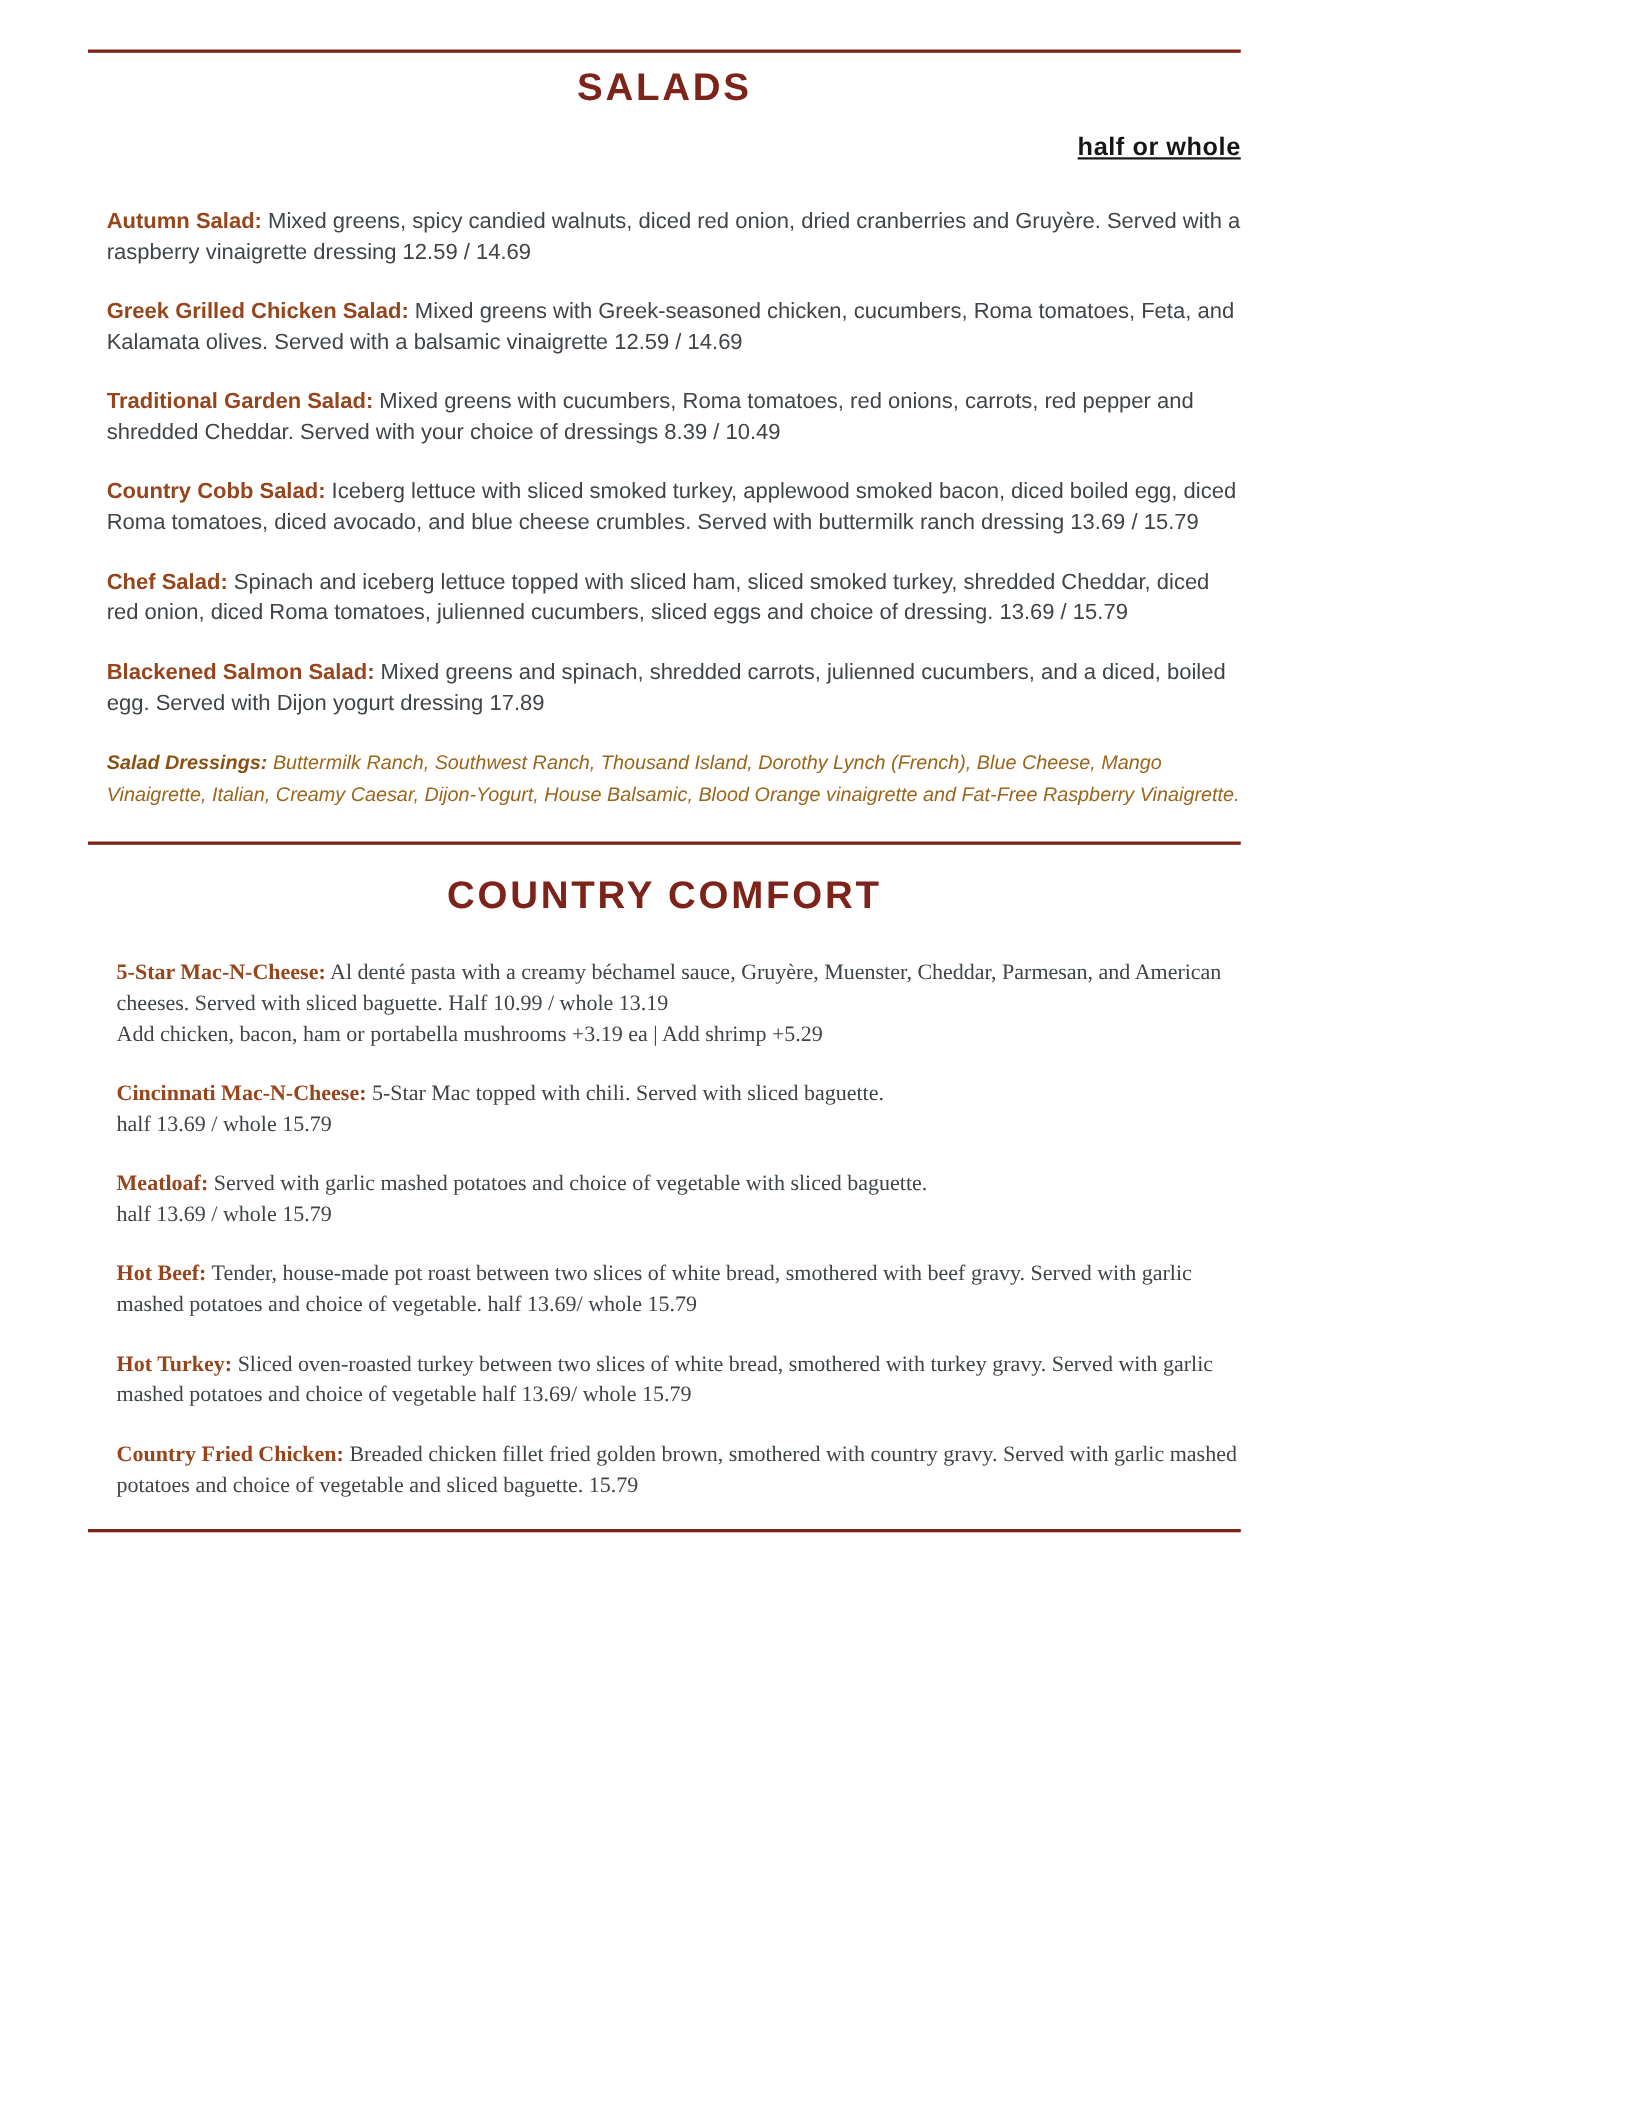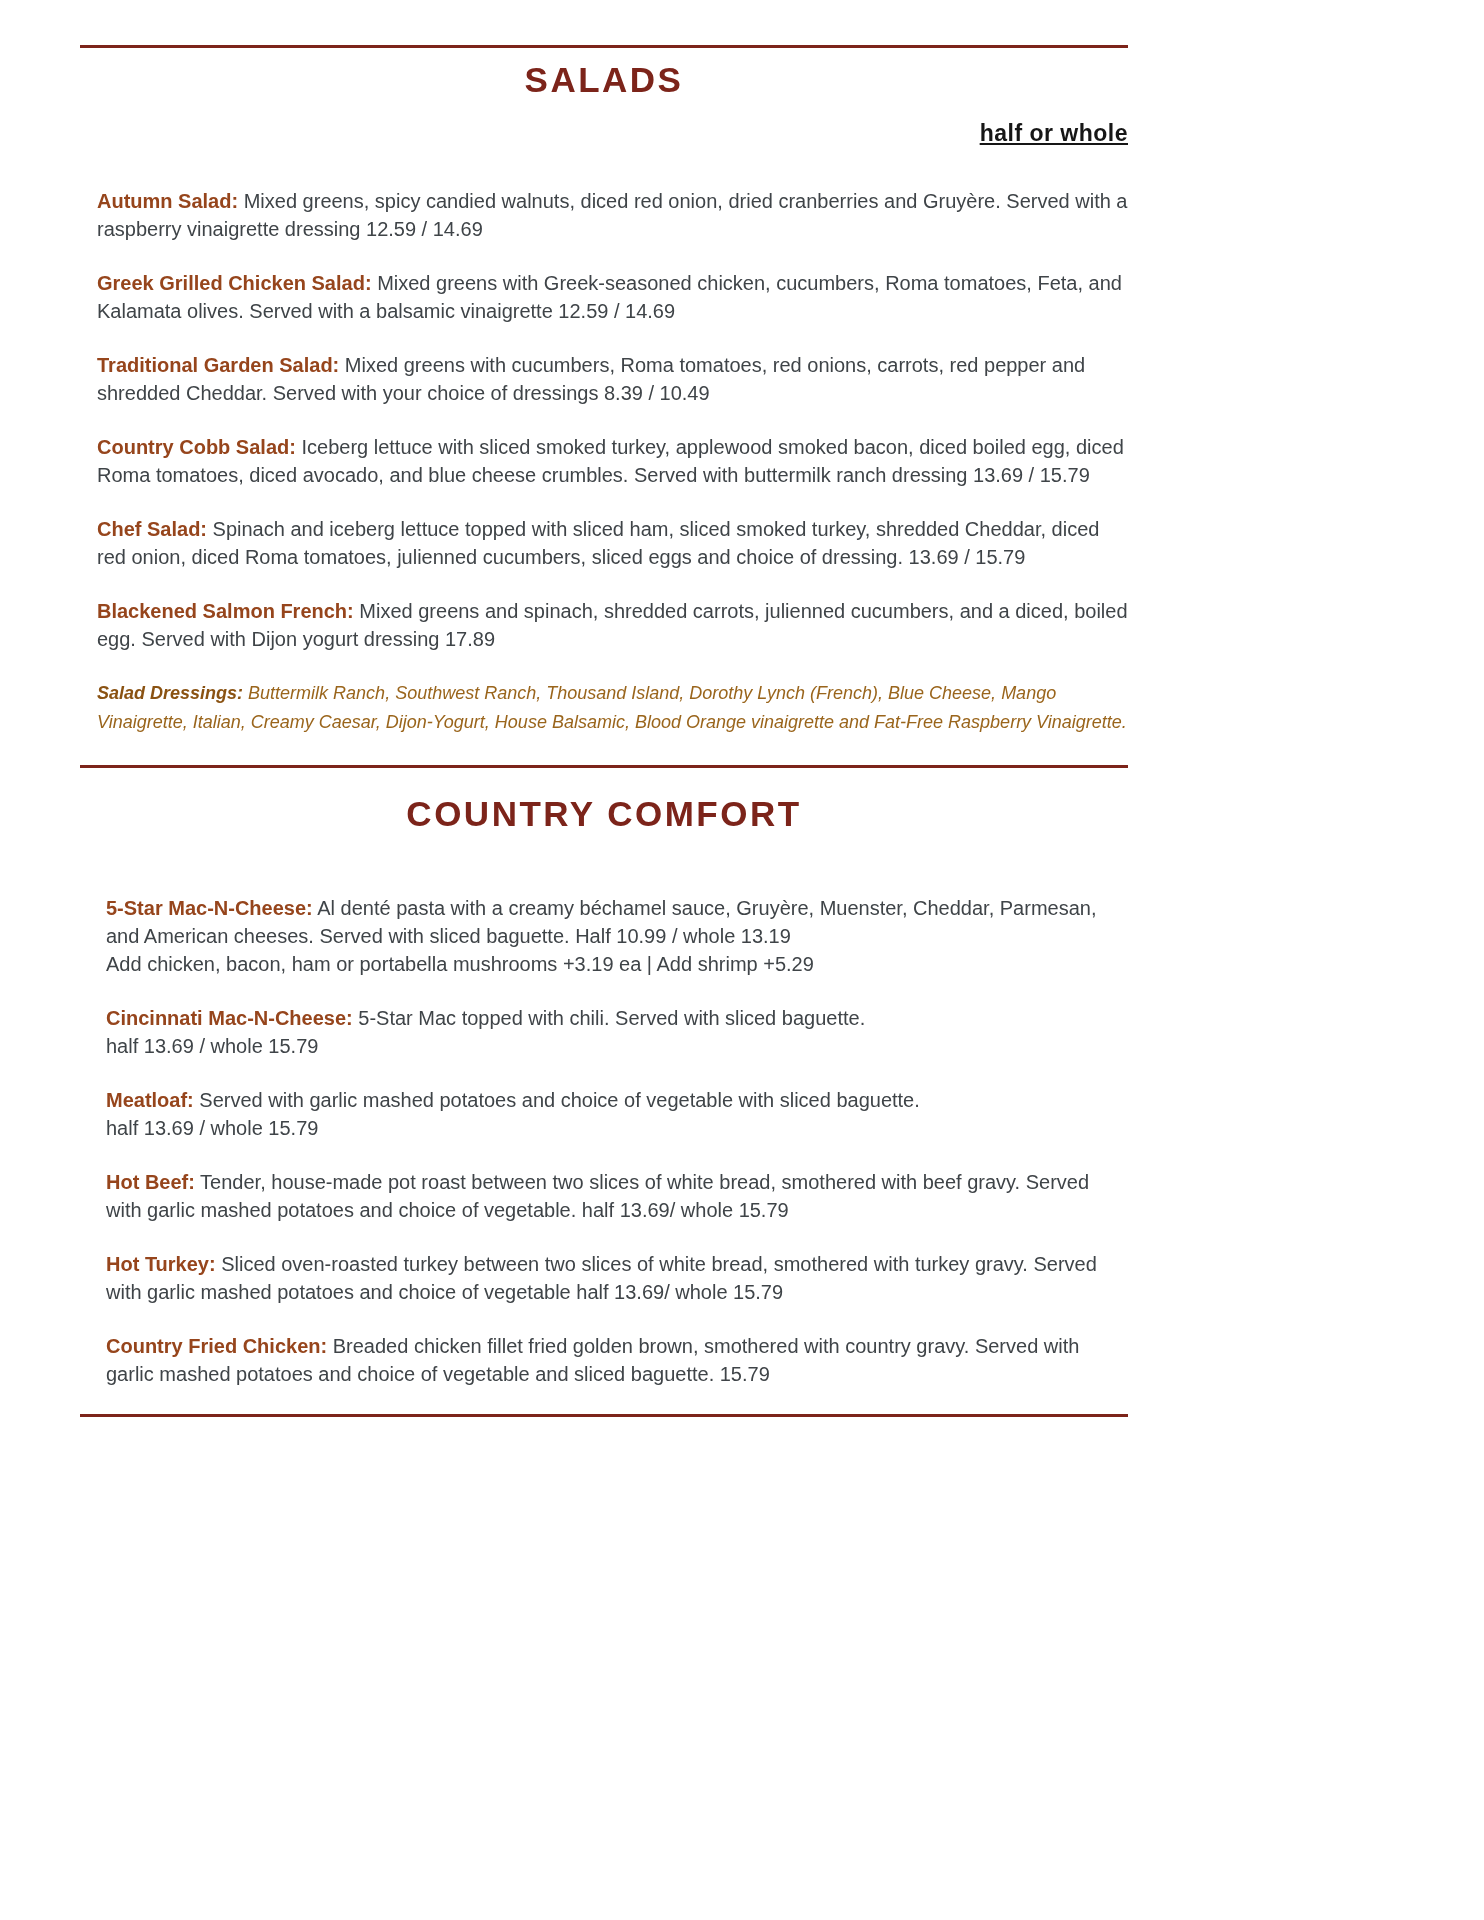--- a/index.html
+++ b/index.html
@@ -38,21 +38,21 @@
   .section-subtitle {
     text-align: right;
     color: #161616;
     font-size: 23px;
     font-weight: bold;
     letter-spacing: 0.5px;
     margin-top: 20px;
     text-decoration: underline;
   }
   .items { margin-top: 40px; }
-  .s2 .items { margin-top: 60px; }
+  .s2 .items { margin-top: 36px; font-family: Liberation Serif, serif; }
   .item {
     font-size: 20px;
     line-height: 28px;
     margin: 0 0 26px;
     padding-left: 17px;
   }
   .s2 .item { padding-left: 26px; }
   .item-name {
     font-weight: bold;
     color: #96451c;
@@ -102,21 +102,21 @@
         </p>
         <p class="item">
           <span class="item-name">Country Cobb Salad:</span>
           <span class="item-desc">Iceberg lettuce with sliced smoked turkey, applewood smoked bacon, diced boiled egg, diced Roma tomatoes, diced avocado, and blue cheese crumbles. Served with buttermilk ranch dressing  13.69 / 15.79</span>
         </p>
         <p class="item">
           <span class="item-name">Chef Salad:</span>
           <span class="item-desc">Spinach and iceberg lettuce topped with sliced ham, sliced smoked turkey, shredded Cheddar, diced red onion, diced Roma tomatoes, julienned cucumbers, sliced eggs and choice of dressing.  13.69 / 15.79</span>
         </p>
         <p class="item">
-          <span class="item-name">Blackened Salmon French:</span>
+          <span class="item-name">Blackened Salmon Salad:</span>
           <span class="item-desc">Mixed greens and spinach, shredded carrots, julienned cucumbers, and a diced, boiled egg.  Served with Dijon yogurt dressing  17.89</span>
         </p>
       </div>
 
       <p class="dressings">
         <span class="label">Salad Dressings:</span>
         <span>Buttermilk Ranch, Southwest Ranch, Thousand Island, Dorothy Lynch (French), Blue Cheese, Mango Vinaigrette, Italian, Creamy Caesar, Dijon-Yogurt, House Balsamic, Blood Orange vinaigrette and Fat-Free Raspberry Vinaigrette.</span>
       </p>
     </section>
 

